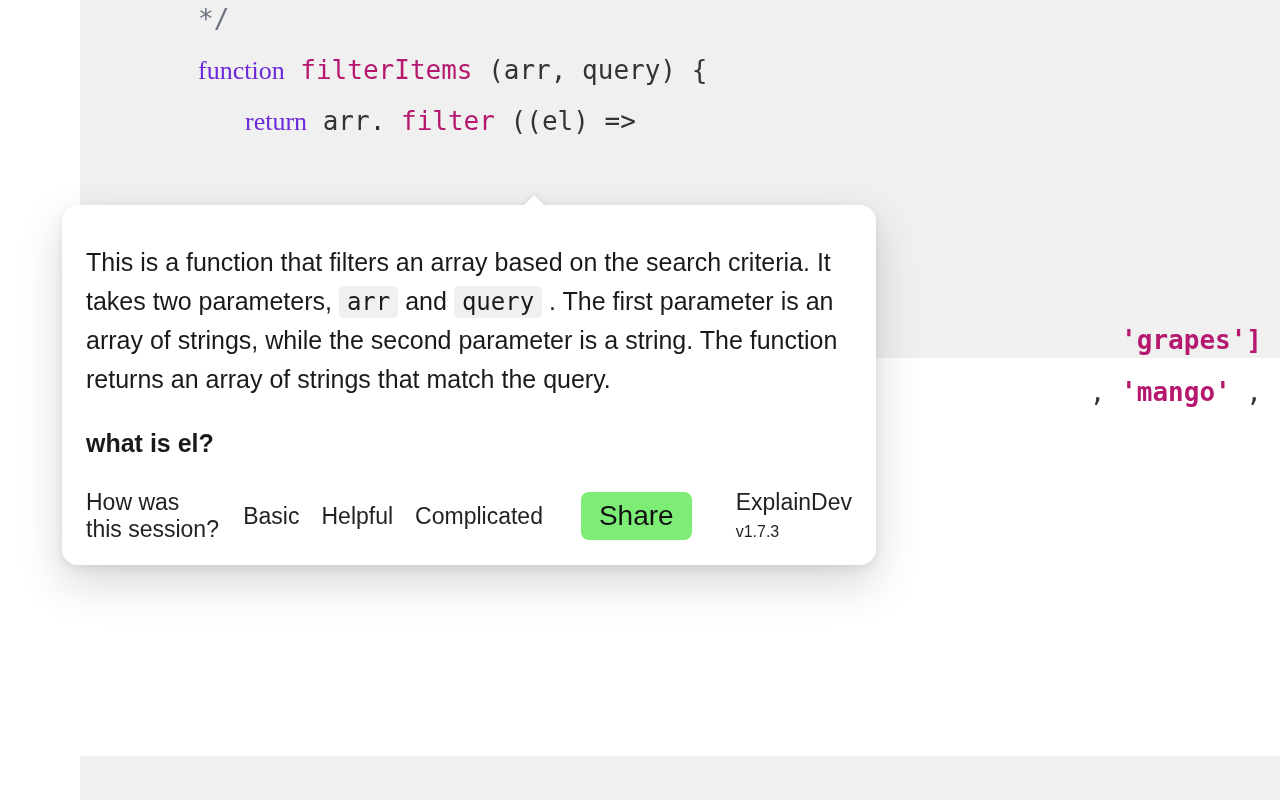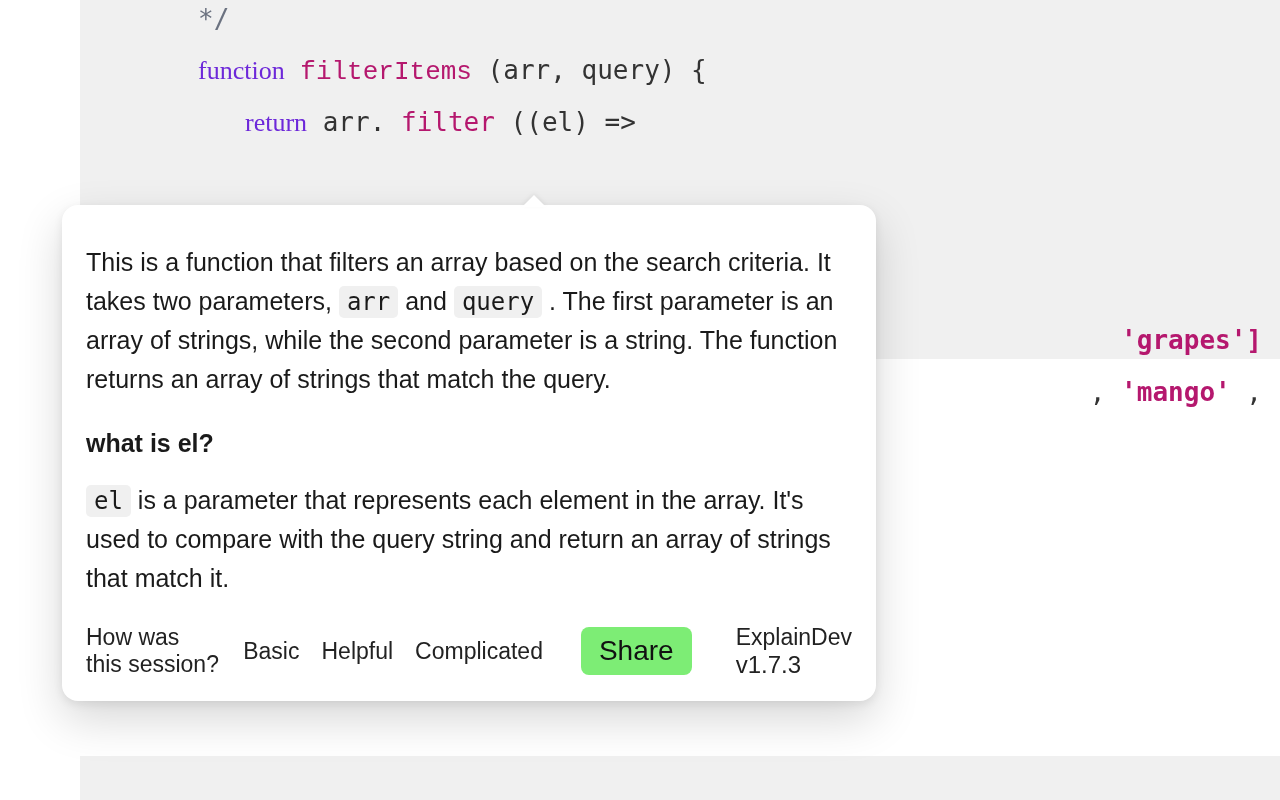--- a/index.html
+++ b/index.html
@@ -26,21 +26,21 @@
   .code-block.top { top: -6px; padding-bottom: 210px; }
   .code-block.bottom {
     top: auto;
     bottom: -28px;
     padding-top: 36px;
     padding-bottom: 0;
     height: 72px;
   }
   .tok-comment { color: #6b7280; }
   .tok-keyword { color: #6d28d9; font-family: Liberation Serif, serif; }
-  .tok-func    { color: #b5186e; font-family: Liberation Mono, monospace; }
+  .tok-func    { color: #b5186e; }
   .tok-method  { color: #b5186e; }
   .tok-string  { color: #b5186e; font-weight: bold; }
   .tok-paren   { color: #333; }
   .tok-ident   { color: #333; }
 
   
   .popover {
     position: absolute;
     left: 62px;
     top: 205px;
@@ -106,21 +106,21 @@
     border: none;
     border-radius: 8px;
     padding: 8px 18px;
     font-size: 28px;
     font-weight: 500;
     cursor: pointer;
     color: #111;
     margin-left: 16px;
   }
   .brand { color: #222; }
-  .brand .ver { font-size: 24px; margin-top: 42px; }
+  .brand .ver { font-size: 16px; margin-top: 42px; }
 </style>
 </head>
 <body>
 
 <div class="code-block top">
   <div><span class="tok-comment"> */</span></div>
   <div>
     <span class="tok-keyword">function</span>
     <span> </span>
     <span class="tok-func">filterItems</span>
@@ -165,24 +165,20 @@
 
 <div class="popover">
   <p>
     <span>This is a function that filters an array based on the search criteria. It takes two parameters, </span>
     <code>arr</code>
     <span> and </span>
     <code>query</code>
     <span>. The first parameter is an array of strings, while the second parameter is a string. The function returns an array of strings that match the query.</span>
   </p>
   <h4>what is el?</h4>
-  <p>
-    <code>el</code>
-    <span> is a parameter that represents each element in the array. It's used to compare with the query string and return an array of strings that match it.</span>
-  </p>
 
 
   <div class="footer">
     <span>How was this session?</span>
     <span class="feedback-option">Basic</span>
     <span class="feedback-option">Helpful</span>
     <span class="feedback-option">Complicated</span>
     <button class="share-btn">Share</button>
     <span class="spacer"></span>
     <span class="brand">

